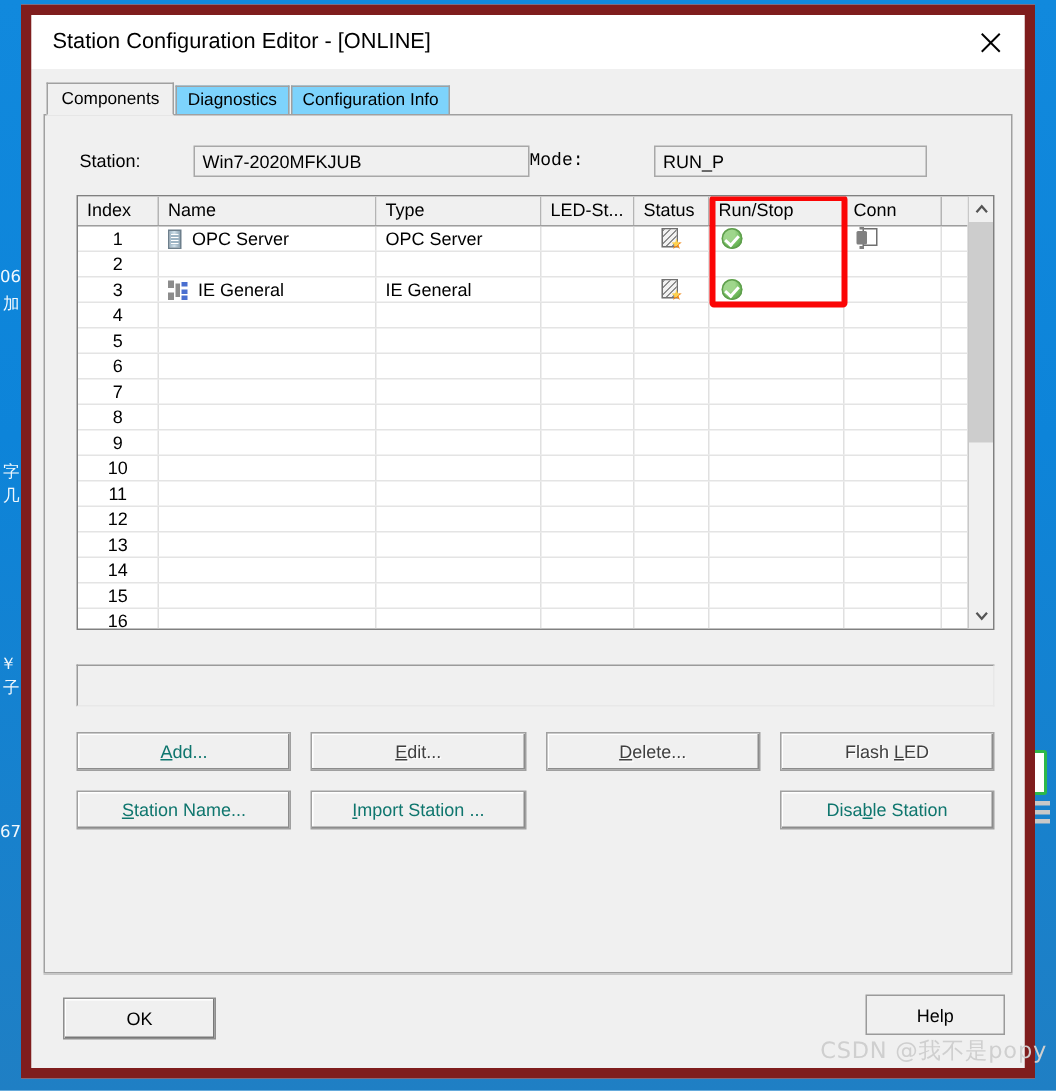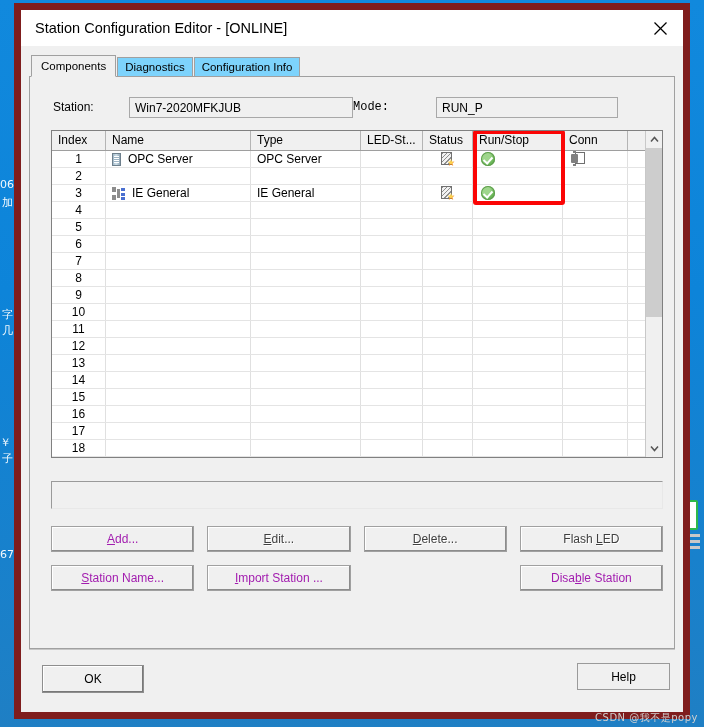--- a/index.html
+++ b/index.html
@@ -191,21 +191,21 @@
     font-family: "Liberation Sans", sans-serif;
     overflow: hidden;
     white-space: nowrap;
   }
   #station-value { width: 224px; }
   #mode-value { width: 182px; }
 
   
   #grid-wrap {
     margin: 12px 11px 0 21px;
-    height: 328px;
+    height: 290px;
     border: 1px solid #808080;
     box-sizing: border-box;
     background: #ffffff;
     display: flex;
     position: relative;
     overflow: hidden;
   }
   #grid-main {
     flex: 1;
     display: flex;
@@ -442,21 +442,21 @@
     gap: 13px;
     margin-bottom: 13px;
   }
   .btn {
     width: 147px;
     height: 26px;
     background: #f0f0f0;
     border: 1px solid #a0a0a0;
     box-shadow: inset -1px -1px 0 #8c8c8c, inset 1px 1px 0 #ffffff;
     font-size: 12px;
-    color: #a21caf;
+    color: #0f766e;
     display: flex;
     align-items: center;
     justify-content: center;
     box-sizing: border-box;
     cursor: default;
     font-family: "Liberation Sans", sans-serif;
   }
   .btn.disabled { color: #404040; text-shadow: 1px 1px 0 #ffffff; }
   .btn u { text-decoration: underline; }
   .btn-spacer { width: 147px; }
@@ -500,22 +500,22 @@
     justify-content: center;
     box-sizing: border-box;
     cursor: default;
     font-family: "Liberation Sans", sans-serif;
   }
 
   
   #watermark {
     position: absolute;
     right: 6px;
-    bottom: 2px;
-    font-size: 10px;
+    bottom: 17px;
+    font-size: 15px;
     color: #cfcfcf;
     letter-spacing: 0.5px;
     white-space: nowrap;
     z-index: 20;
     font-family: "DejaVu Sans", sans-serif;
   }
 </style>
 </head>
 <body>
 

